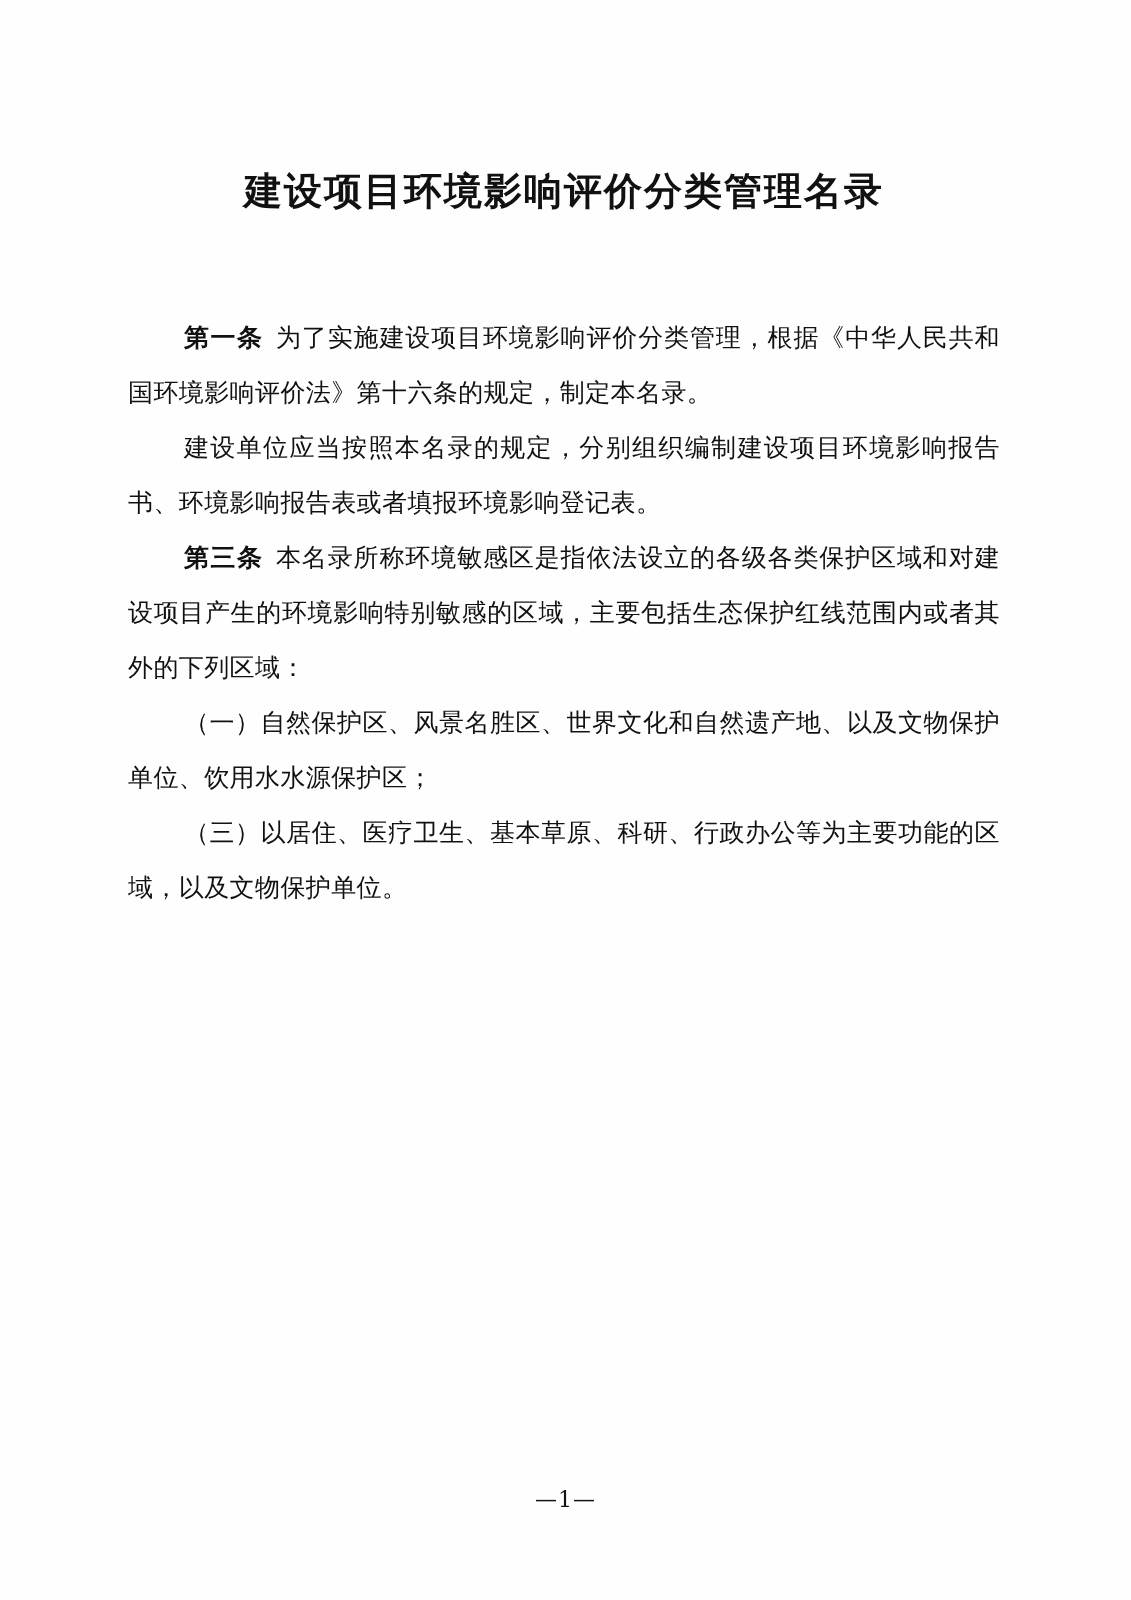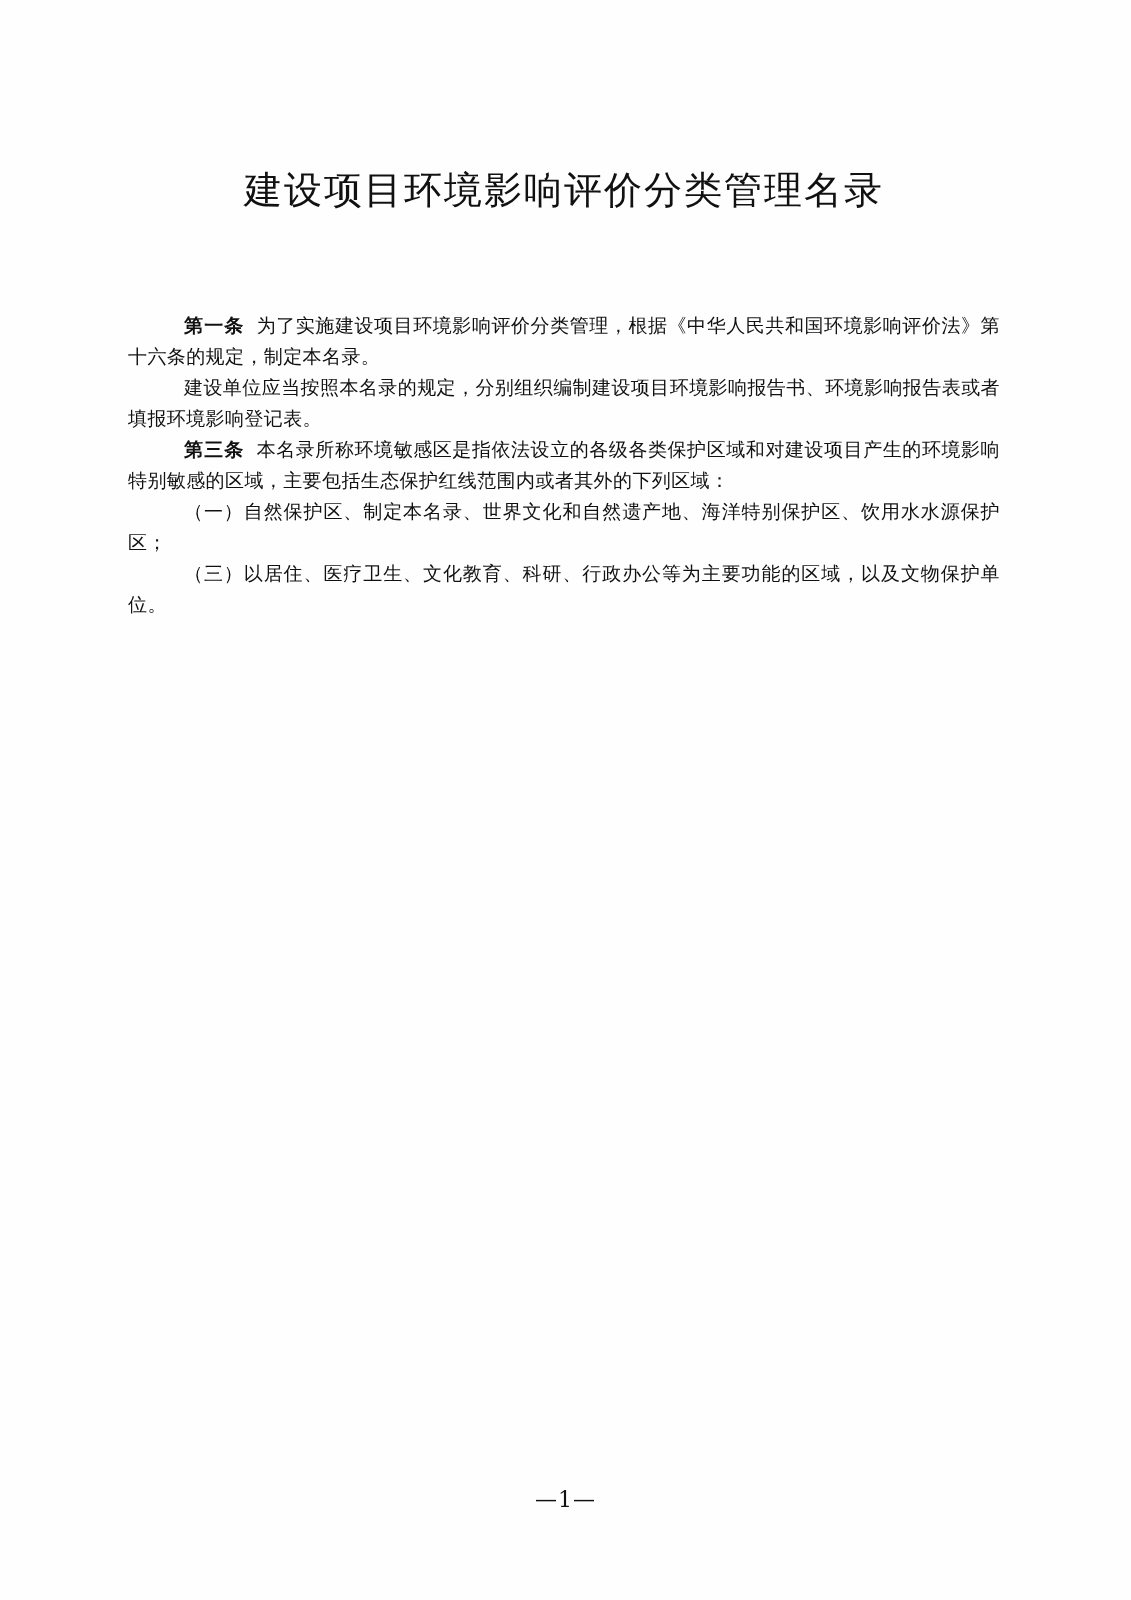--- a/index.html
+++ b/index.html
@@ -20,30 +20,30 @@
   }
   .content {
     position: absolute;
     left: 128px;
     top: 0;
     width: 872px;
   }
   .doc-title {
     text-align: center;
     font-size: 38px;
-    font-weight: normal;
+    font-weight: bold;
     letter-spacing: 2px;
     margin-top: 168px;
     margin-bottom: 0;
     line-height: 1.2;
     font-family: "DejaVu Serif", "Liberation Serif", serif;
   }
   .body-text {
-    font-size: 19px;
-    line-height: 31px;
+    font-size: 25px;
+    line-height: 55px;
     letter-spacing: 0.4px;
     text-align: justify;
     text-justify: inter-ideograph;
     margin: 0;
   }
   .para {
     text-indent: 56px;
     margin: 0;
   }
   .first-para {
@@ -84,24 +84,24 @@
 
     <p class="body-text para">
       <span>建设单位应当按照本名录的规定，分别组织编制建设项目环境影响报告书、环境影响报告表或者填报环境影响登记表。</span>
     </p>
 
     <p class="body-text para">
       <span class="lead">第三条</span><span class="lead-gap"></span><span>本名录所称环境敏感区是指依法设立的各级各类保护区域和对建设项目产生的环境影响特别敏感的区域，主要包括生态保护红线范围内或者其外的下列区域：</span>
     </p>
 
     <p class="body-text para">
-      <span>（一）自然保护区、制定本名录、世界文化和自然遗产地、海洋特别保护区、饮用水水源保护区；</span>
+      <span>（一）自然保护区、风景名胜区、世界文化和自然遗产地、以及文物保护单位、饮用水水源保护区；</span>
     </p>
 
 
     <p class="body-text para">
-      <span>（三）以居住、医疗卫生、文化教育、科研、行政办公等为主要功能的区域，以及文物保护单位。</span>
+      <span>（三）以居住、医疗卫生、基本草原、科研、行政办公等为主要功能的区域，以及文物保护单位。</span>
     </p>
 
   </div>
 
   <div class="footer">—1—</div>
 </div>
 
 </body></html>

